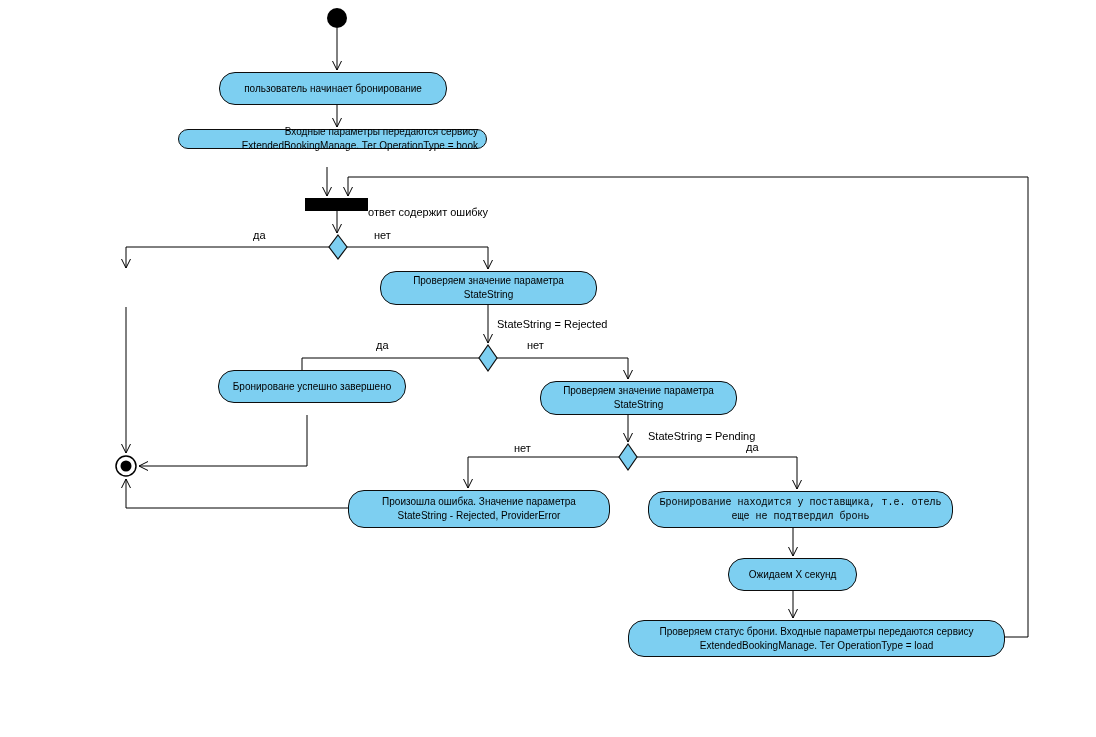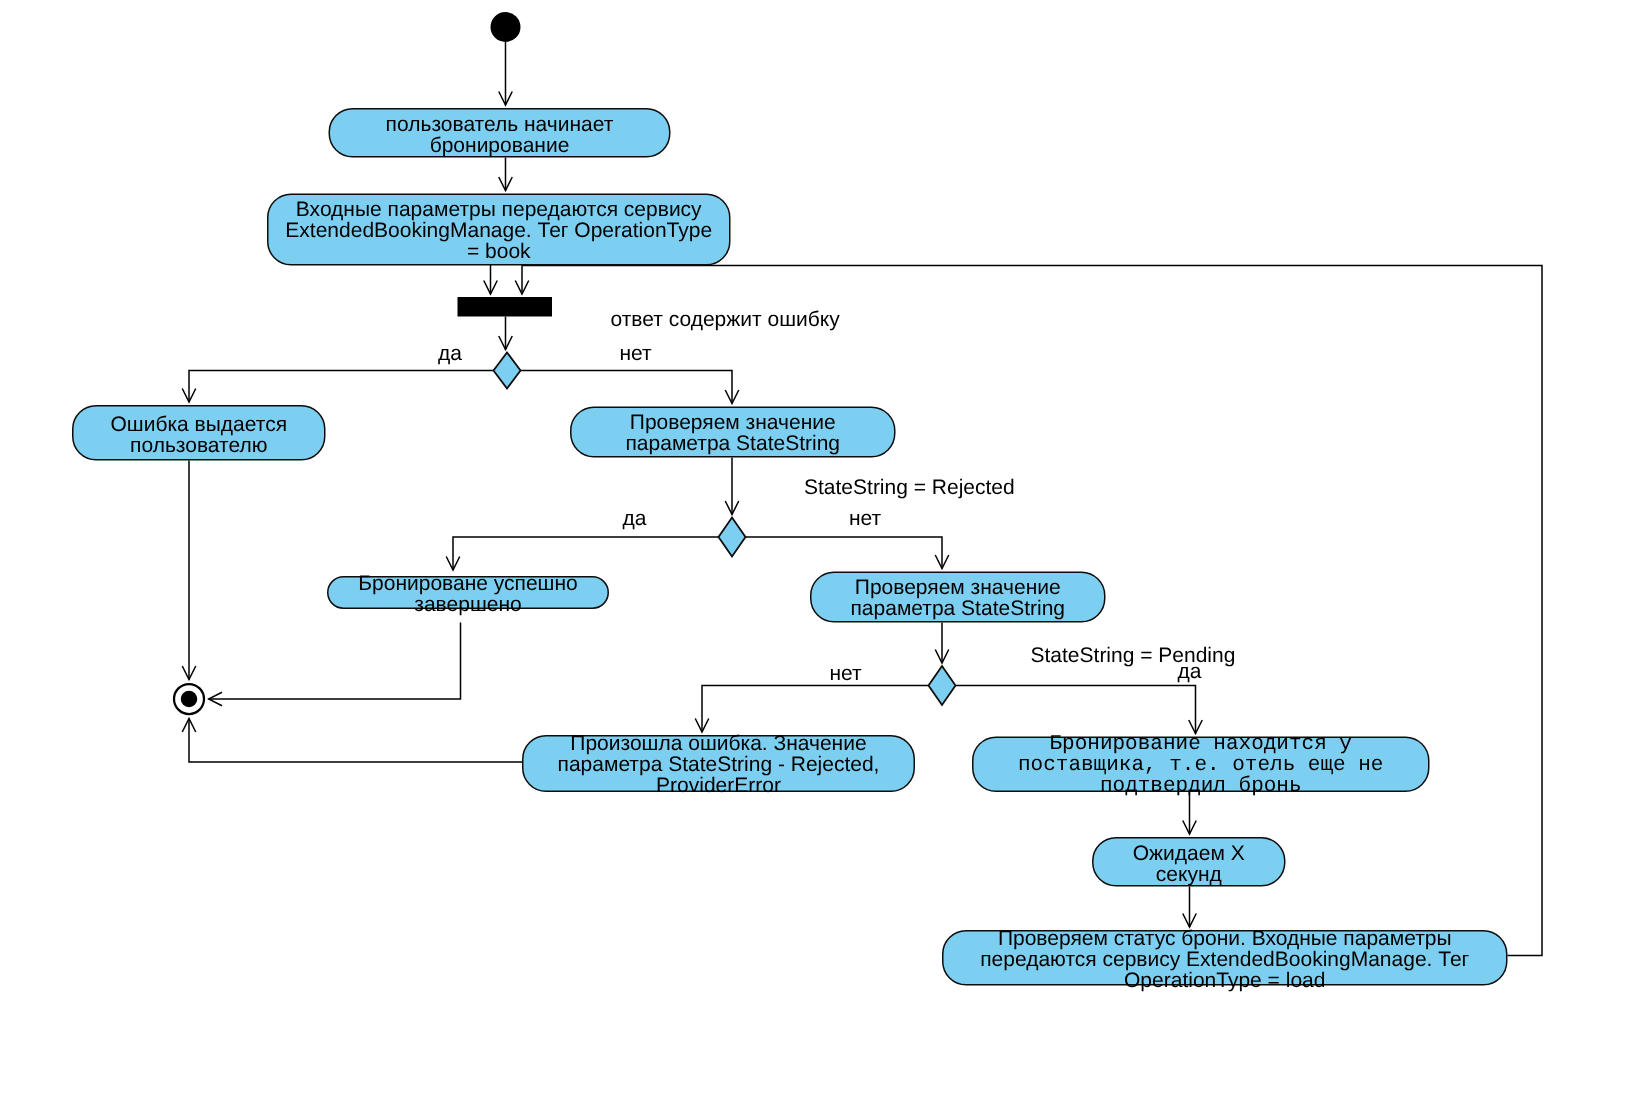--- a/index.html
+++ b/index.html
@@ -28,30 +28,29 @@
   .node {
     position: absolute;
     box-sizing: border-box;
     background: var(--node-fill, #7dcff1);
     border: 1.5px solid var(--node-border, #0d0d0d);
     border-radius: 16px;
     display: flex;
     align-items: center;
     justify-content: center;
     text-align: center;
-    font-size: 14px;
+    font-size: 10px;
     line-height: 14px;
     padding: 2px 8px;
   }
   .guard {
     position: absolute;
-    font-size: 14px;
+    font-size: 11px;
     line-height: 12px;
     white-space: nowrap;
-    margin-left: 39px;
   }
 </style>
 </head>
 <body>
 
 <div class="canvas">
 
   <svg class="layer" width="1096" height="737" viewBox="0 0 1096 737">
     <defs>
       <marker id="arrow" viewBox="0 0 11 11" markerWidth="11" markerHeight="11" refX="10" refY="5.5" orient="auto" markerUnits="userSpaceOnUse">
@@ -88,33 +87,30 @@
     <g>
       <circle class="ring" cx="126" cy="466" r="10"></circle>
       <circle class="solid" cx="126" cy="466" r="5.5"></circle>
     </g>
   </svg>
 
   <div class="node" style="left:219px; top:72px; width:228px; height:33px;">
     <span>пользователь начинает бронирование</span>
   </div>
 
-  <div class="node" style="left:178px; top:129px; width:309px; height:48px;">
+  <div class="node" style="left:178px; top:129px; width:309px; height:20px;text-align:right;">
     <span>Входные параметры передаются сервису ExtendedBookingManage. Тег OperationType = book</span>
   </div>
 
-  <div class="node" style="left:48px; top:270px; width:169px; height:37px;">
-    <span>Ошибка выдается пользователю</span>
-  </div>
 
   <div class="node" style="left:380px; top:271px; width:217px; height:34px;">
     <span>Проверяем значение параметра StateString</span>
   </div>
 
-  <div class="node" style="left:218px; top:384px; width:188px; height:22px;">
+  <div class="node" style="left:218px; top:370px; width:188px; height:33px;">
     <span>Бронироване успешно завершено</span>
   </div>
 
   <div class="node" style="left:540px; top:381px; width:197px; height:34px;">
     <span>Проверяем значение параметра StateString</span>
   </div>
 
   <div class="node" style="left:348px; top:490px; width:262px; height:38px;">
     <span>Произошла ошибка. Значение параметра StateString - Rejected, ProviderError</span>
   </div>

